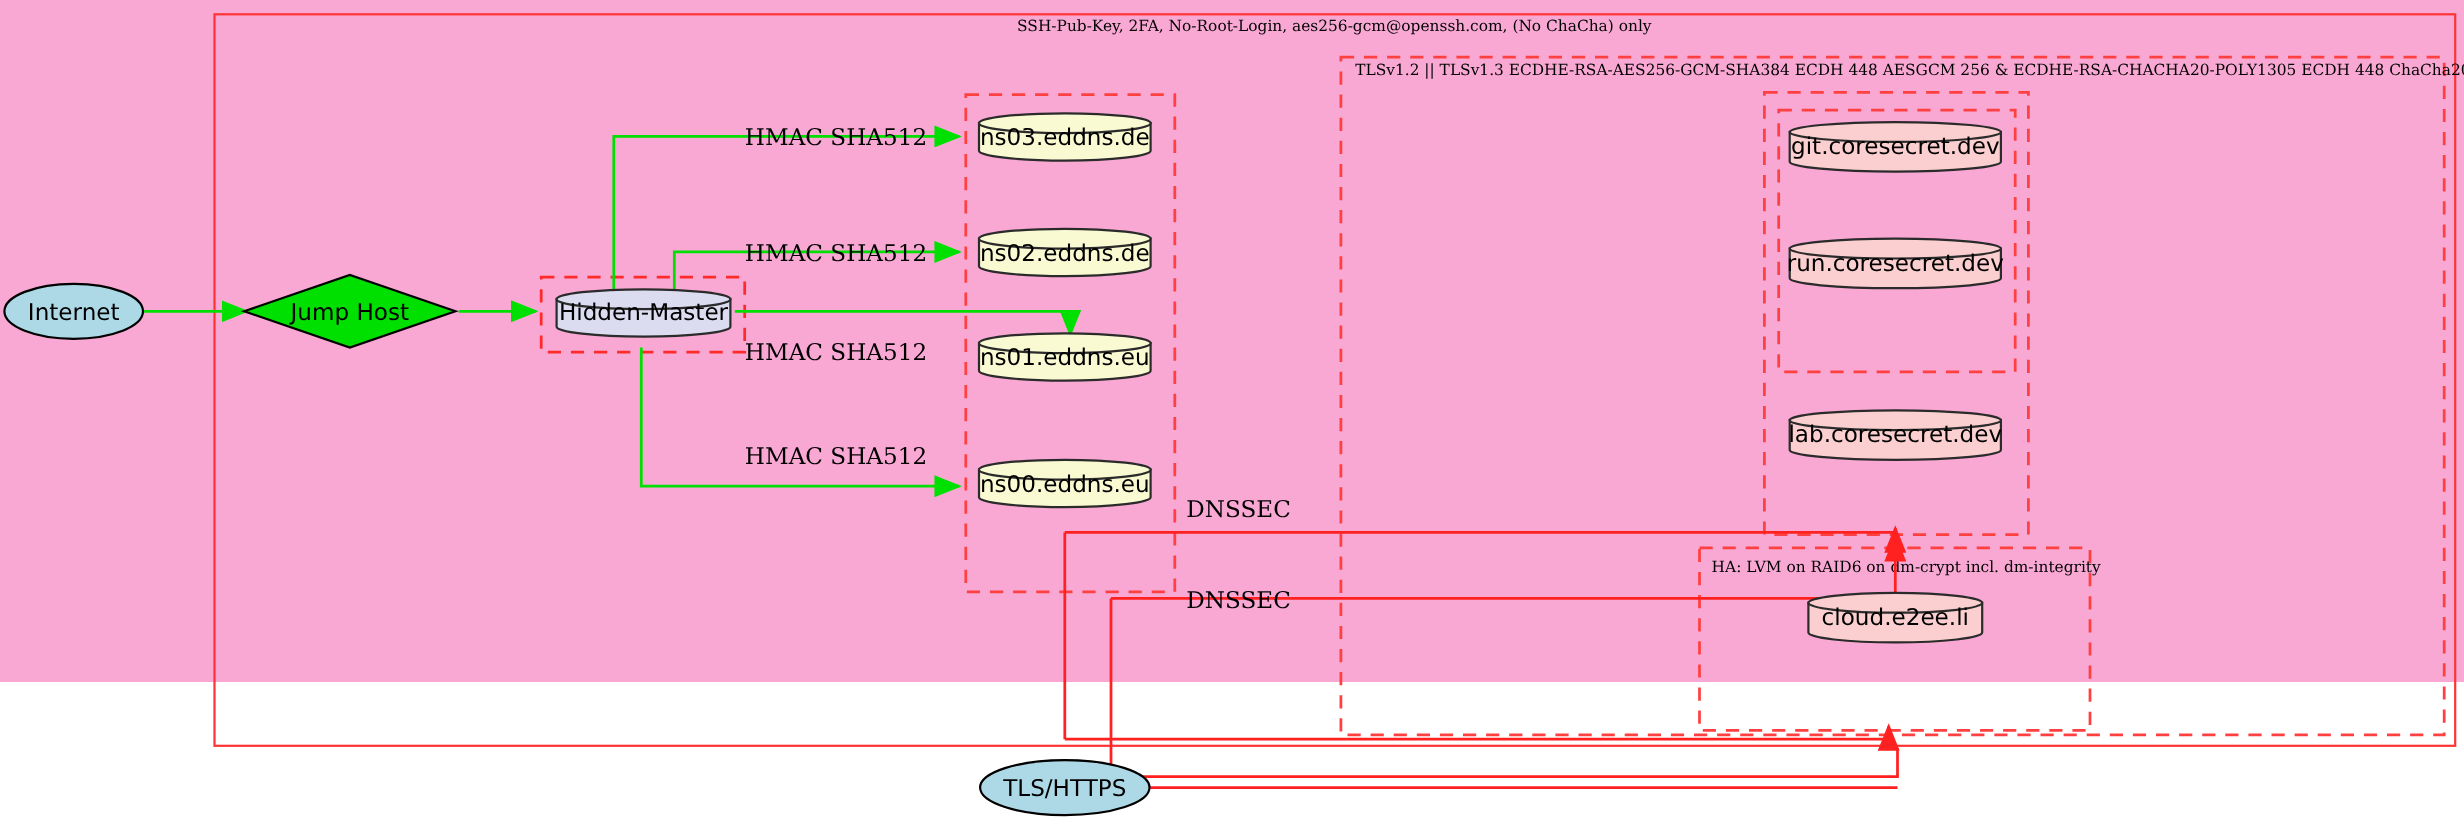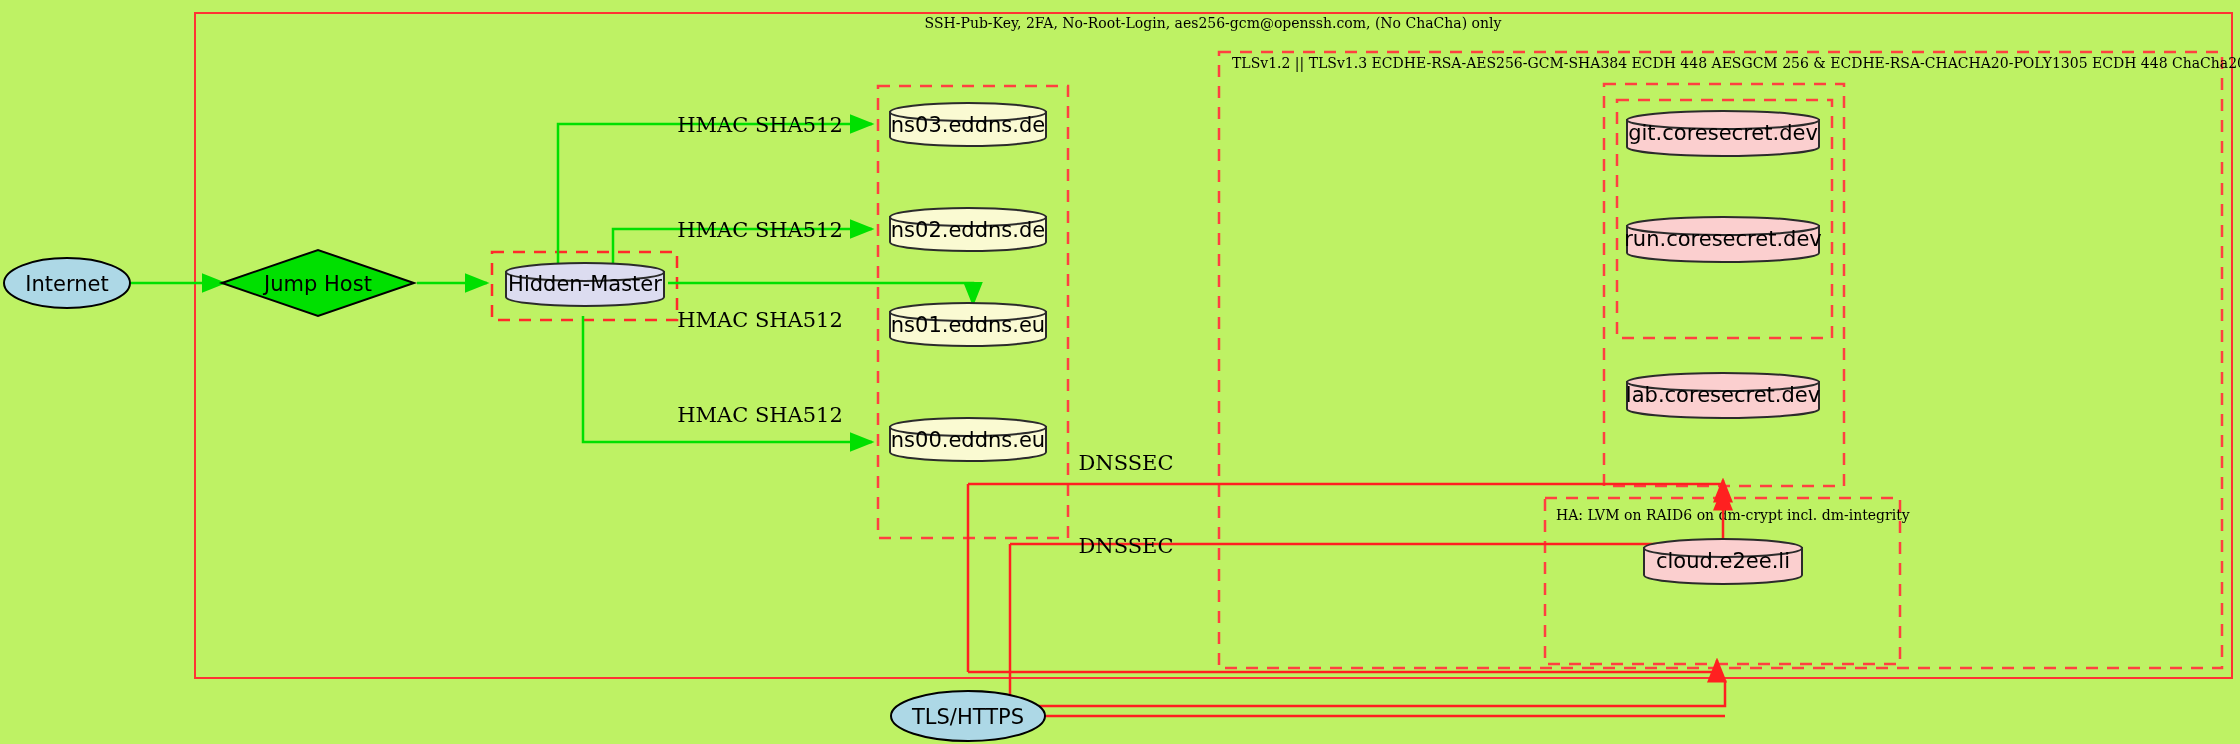--- a/index.html
+++ b/index.html
@@ -1,18 +1,18 @@
 <!DOCTYPE html>
 <html><head>
 <meta charset="utf-8">
 <style>
   html,body{margin:0;padding:0;background:#ffffff;}
   body{width:2240px;height:744px;overflow:hidden;
        font-family:"Liberation Sans",sans-serif;}
-  #stage{position:relative;width:2240px;height:744px;background:#bef264;text-align:center;}
+  #stage{position:relative;width:2240px;height:620px;background:#f9a8d4;text-align:center;}
   svg{display:block;}
   .nodelabel{font-family:"DejaVu Sans","Liberation Sans",sans-serif;font-size:21px;fill:#000;}
   .edgelabel{font-family:"DejaVu Serif","Liberation Serif",serif;font-size:21px;fill:#000;}
   .clusterlabel{font-family:"DejaVu Serif","Liberation Serif",serif;font-size:14px;fill:#000;}
   .cyl-body{stroke:#2b2b2b;stroke-width:2;}
   .cyl-top{stroke:#2b2b2b;stroke-width:2;}
 </style>
 </head>
 <body>
 

